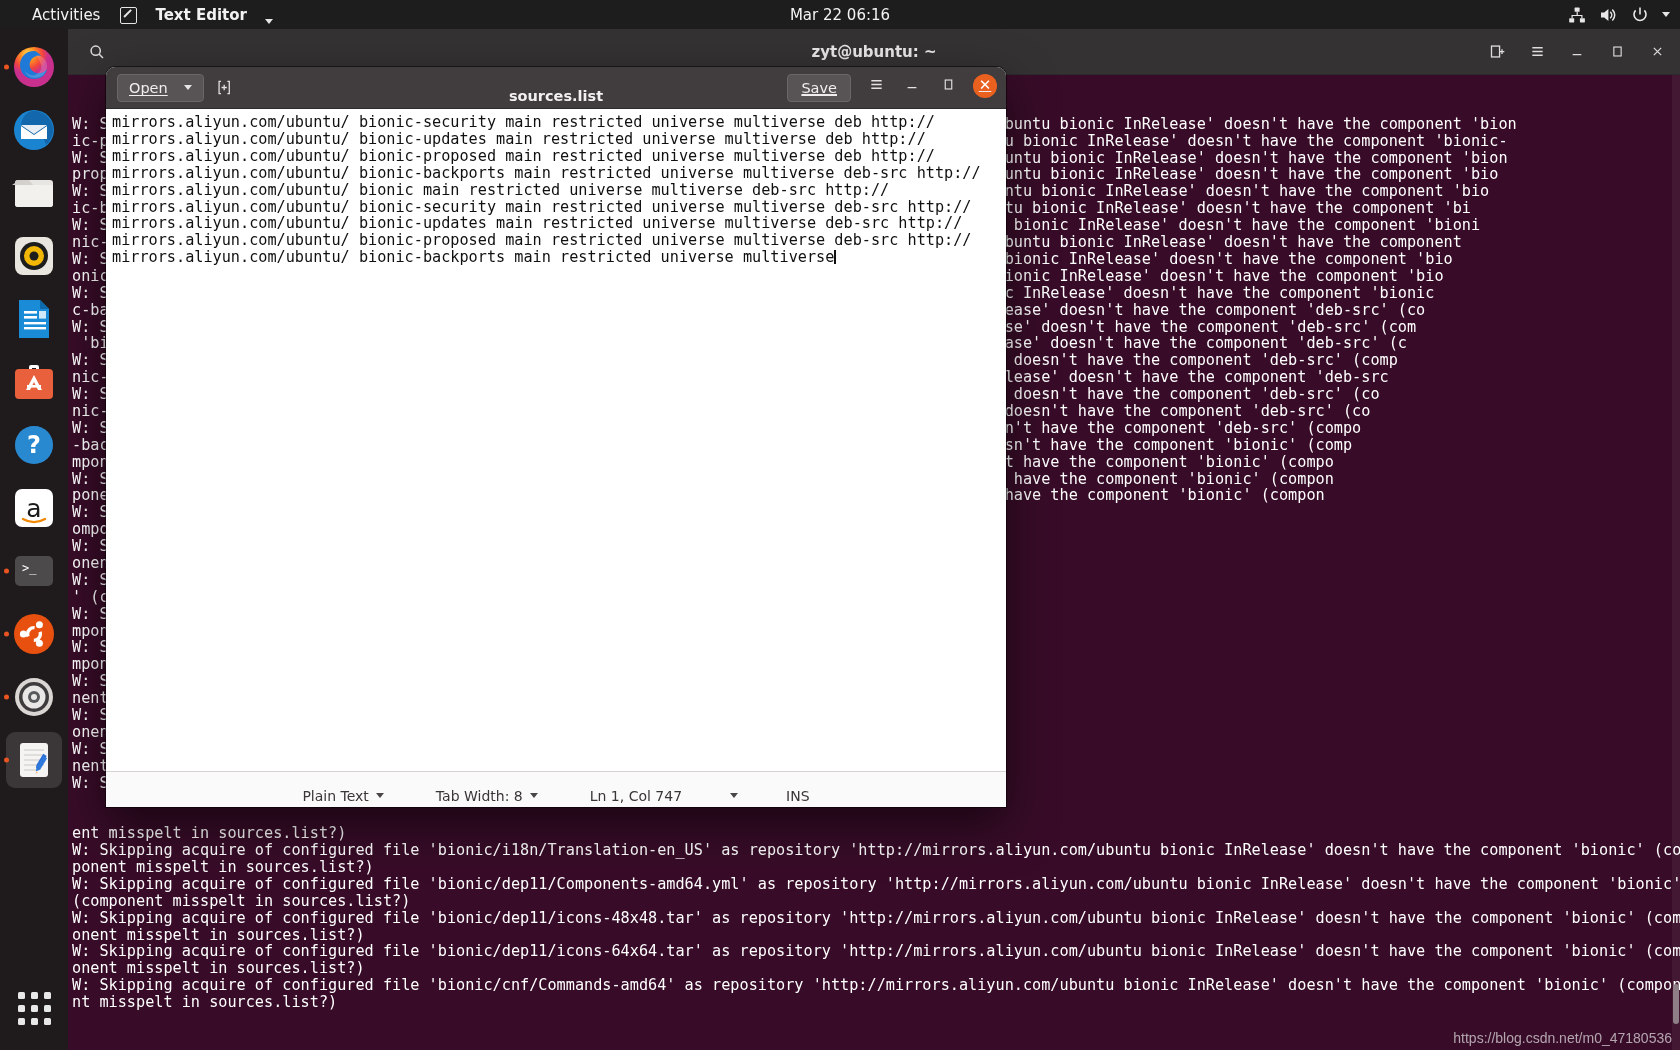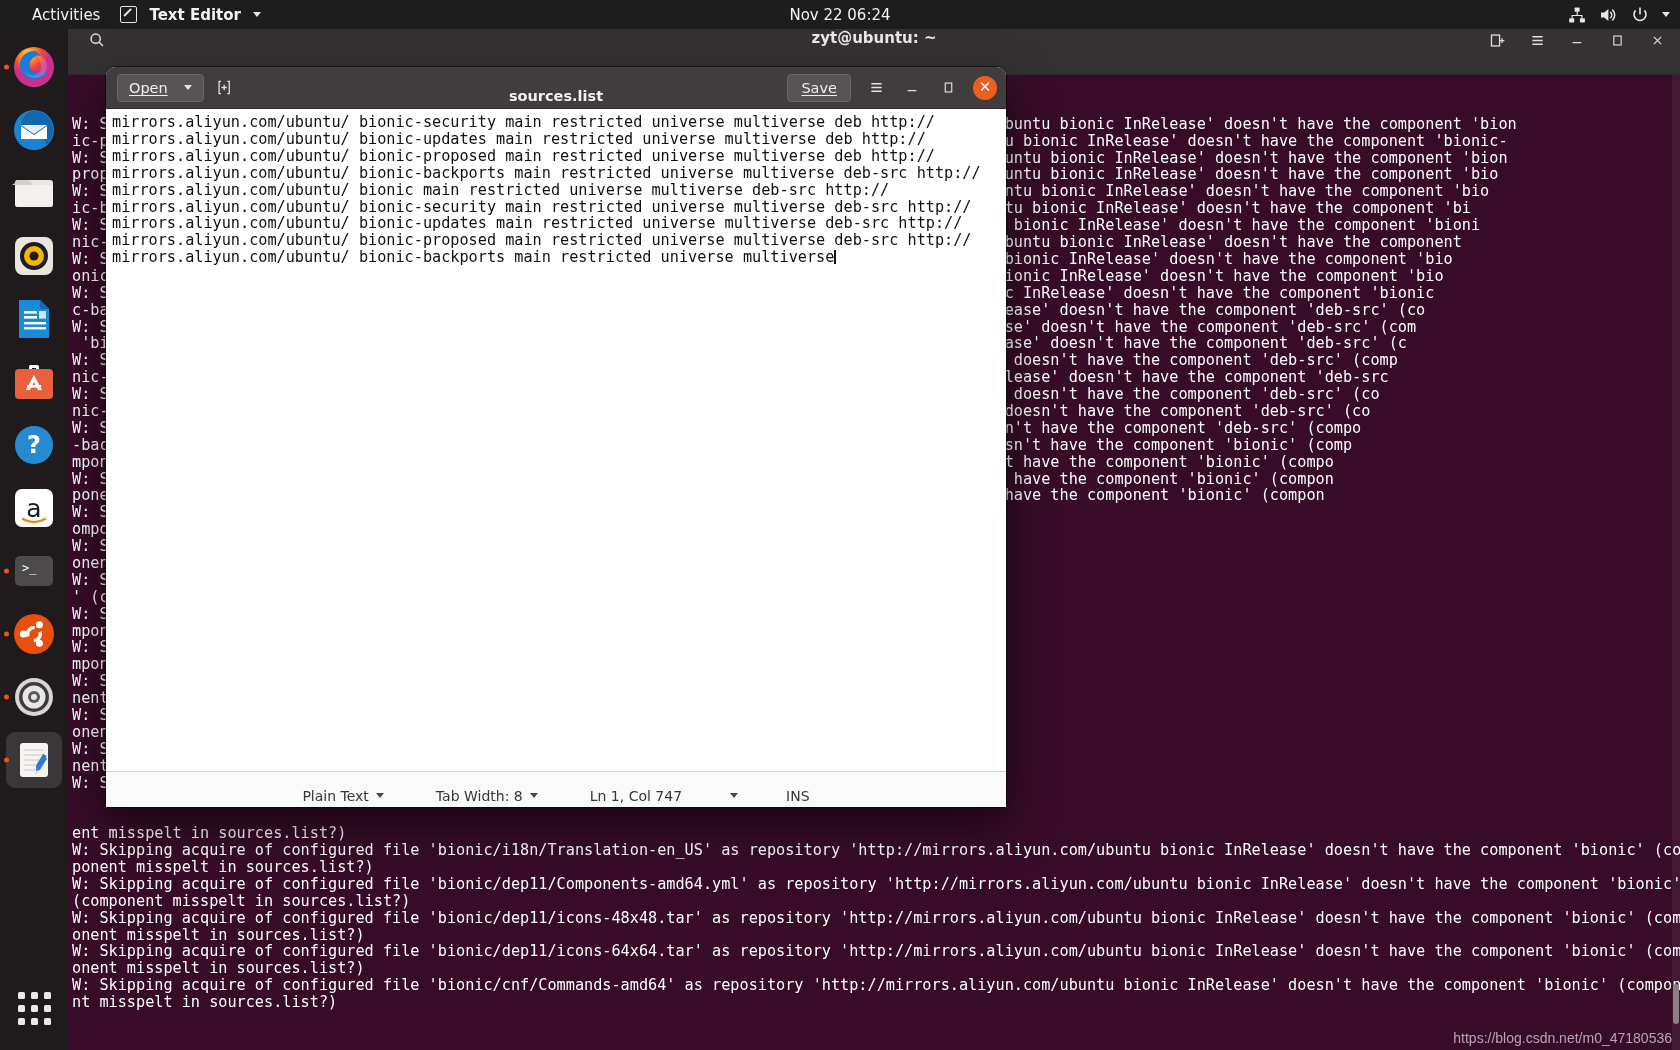--- a/index.html
+++ b/index.html
@@ -15,21 +15,21 @@
 
   
   #topbar {
     position: absolute; top: 0; left: 0; width: 1680px; height: 29px;
     background: #1d1d1d; color: #e6e6e6;
     display: flex; align-items: center;
     font-size: 15px; z-index: 500;
   }
   #topbar .tb-left { display: flex; align-items: center; gap: 14px; padding-left: 26px; }
   #activities { color:#f2f2f2; font-size:15px; padding: 3px 6px; border-radius:4px; }
-  .app-menu { display:flex; align-items:center; gap:12px; }
+  .app-menu { display:flex; align-items:flex-end; gap:18px; }
   .app-menu .appicon {
     width: 17px; height: 17px; border: 1.6px solid #e6e6e6; border-radius: 2px;
     position: relative; display:inline-block;
   }
   .app-menu .appicon:after{
     content:""; position:absolute; left:3px; top:8px; width:10px; height:1.8px;
     background:#e6e6e6; transform: rotate(-45deg); transform-origin:left center;
   }
   .app-menu .appname { font-size:15px; color:#f2f2f2; font-weight:600; }
   .caret { width:0;height:0;border-left:4.5px solid transparent;border-right:4.5px solid transparent;border-top:5px solid #e6e6e6; display:inline-block; }
@@ -68,21 +68,21 @@
   .grid9 { display:grid; grid-template-columns: repeat(3, 7px); grid-gap:6px; }
   .grid9 i { width:7px; height:7px; background:#e8e8e8; border-radius:1.5px; display:block; }
 
   
   #terminal {
     position:absolute; left:68px; top:29px; width:1612px; height:1021px;
     background:#380c28; z-index:100; overflow:hidden;
   }
   #term-header {
     height:46px; background:#353233; position:relative;
-    display:flex; align-items:flex-start; color:#e4e2e2;
+    display:flex; align-items:center; color:#e4e2e2;
     border-bottom: 1px solid #2d2a2b;
     text-decoration: underline;
   }
   #term-header .t-search { margin-left:18px; }
   #term-title {
     position:absolute; left:0; right:0; text-align:center;
     font-size:15px; color:#e9e7e7; font-weight:600;
   }
   #term-header .t-right { position:absolute; right:12px; display:flex; align-items:center; gap:18px; }
   .hdr-btn { display:flex; align-items:center; justify-content:center; width:22px; height:22px; color:#dedcdc; }
@@ -122,21 +122,21 @@
     background:#585354; border:1px solid #6b6667; border-radius:4px;
     display:flex; align-items:center; gap:16px;
     font-size:14.5px; color:#f0eeee;
   }
   .ged-newtab { margin-left:13px; display:flex; align-items:center; }
   #gedit-title {
     position:absolute; left:0; right:0; text-align:center; pointer-events:none;
   }
   #gedit-title .t1 { font-size:14.5px; font-weight:700; color:#f2f0f0; line-height:16px;margin-top:16px; }
   #gedit-title .t2 { font-size:11.5px; color:#b5b0b2; line-height:13px; }
-  #gedit-header .g-right { position:absolute; right:9px; display:flex; align-items:center; gap:14px; }
+  #gedit-header .g-right { position:absolute; right:9px; display:flex; gap:14px;text-decoration:underline; }
   .ged-save {
     height:28px; padding:0 13px; background:#585354; border:1px solid #6b6667;
     border-radius:4px; display:flex; align-items:center; font-size:14.5px; color:#f0eeee;
   }
   .close-x {
     width:24px; height:24px; border-radius:50%; background:#e9601f;
     display:flex; align-items:center; justify-content:center;
     color:#fff; font-size:15px; font-weight:700; line-height:1;
   }
   #gedit-doc {
@@ -442,21 +442,21 @@
   <div id="topbar">
     <div class="tb-left">
       <span id="activities">Activities</span>
       <span class="app-menu">
         <span class="appicon"></span>
         <span class="appname">Text Editor</span>
         <span class="caret"></span>
       </span>
     </div>
     <div id="clock">
-        <span>Nov 22  06:24</span>
+        <span>Mar 22  06:16</span>
       </div>
     <div class="tb-right">
       <span>
         <svg width="18" height="18" viewBox="0 0 18 18" fill="#e8e6e6">
           <rect x="6.6" y="1.6" width="5" height="4.2" rx=".6"></rect>
           <rect x="1.2" y="12.2" width="5" height="4.2" rx=".6"></rect>
           <rect x="11.9" y="12.2" width="5" height="4.2" rx=".6"></rect>
           <path d="M8.6 5.8v3.1H3.5v3.3h1.2V10h8.6v2.2h1.2V8.9H9.8V5.8z"></path>
         </svg>
       </span>

